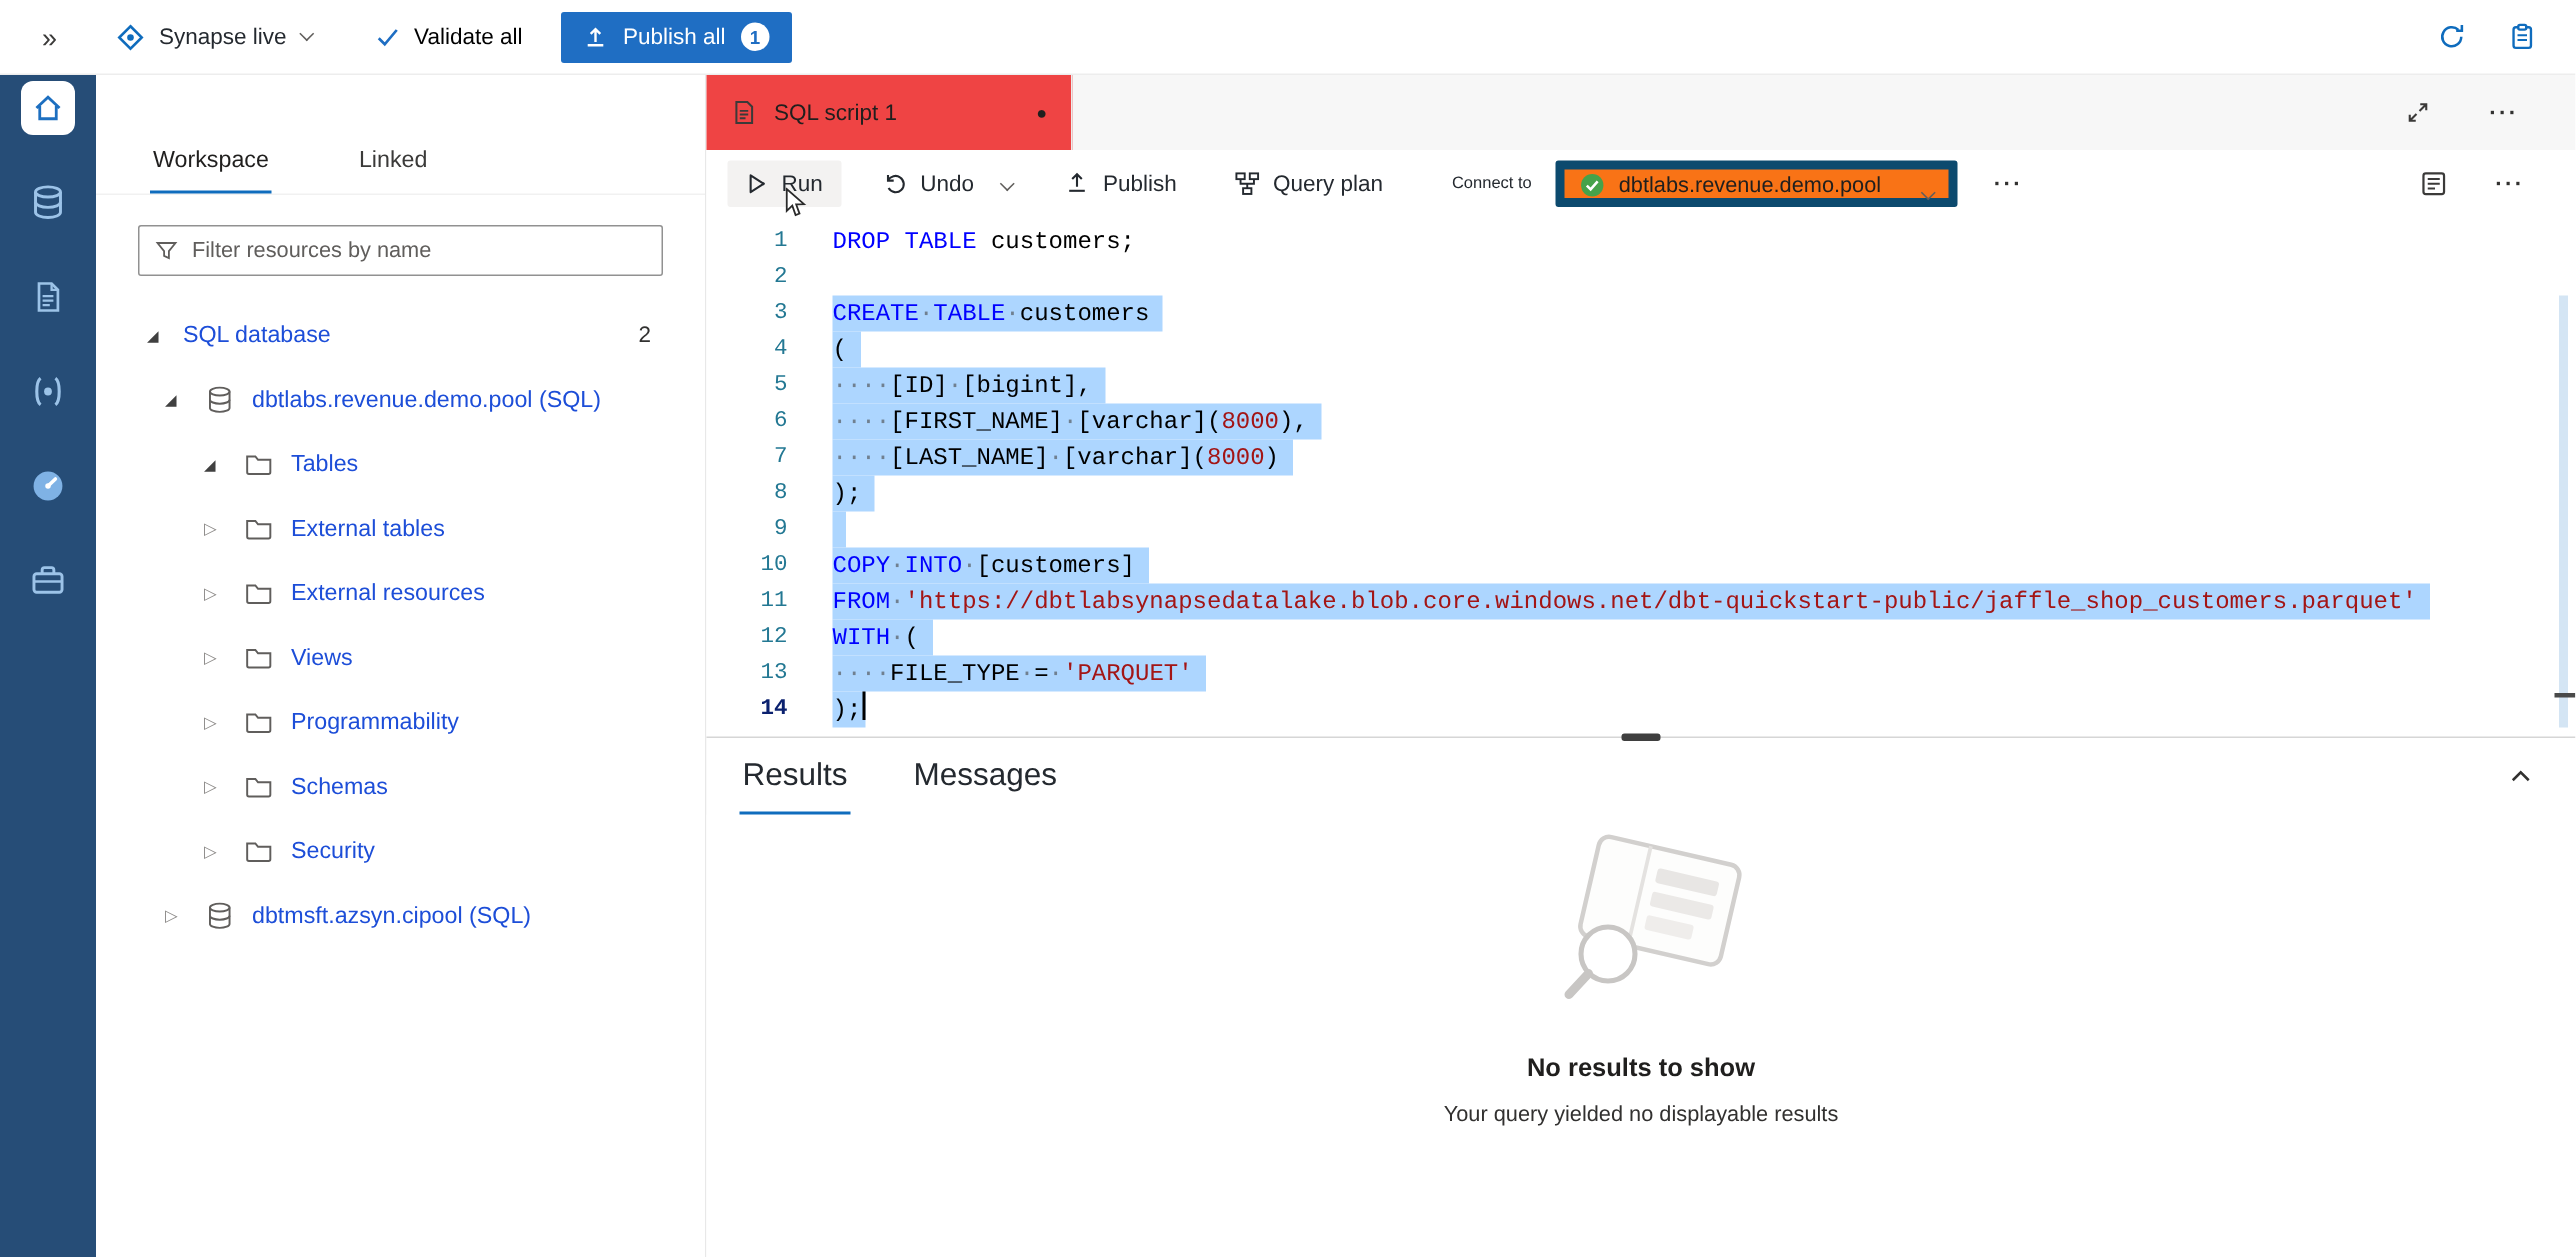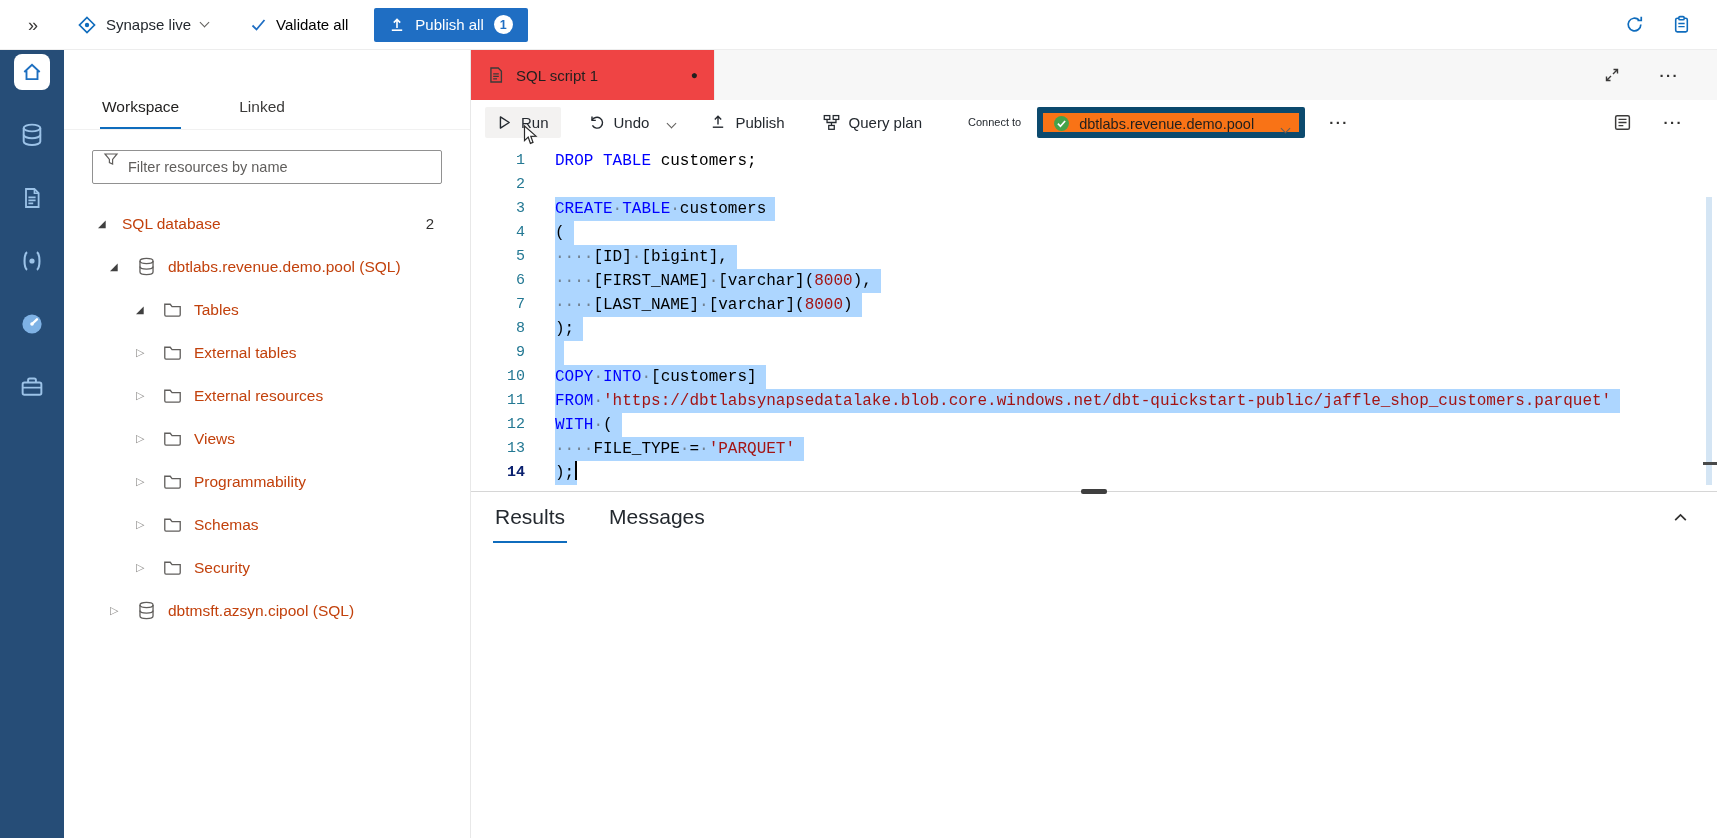--- a/index.html
+++ b/index.html
@@ -27,29 +27,29 @@
   
   .datapanel{width:407px;background:#fff;border-right:1px solid #e8e8e8;display:flex;flex-direction:column;flex:none;padding-top:22px}
   .dp-header{display:flex;align-items:center;padding:0 34px}
   .dp-title{font-size:21px;font-weight:600;color:#201f1e}
   .dp-actions{margin-left:auto;display:flex;align-items:center;gap:28px;color:#323130}
   .dp-plus{font-size:24px;font-weight:300;cursor:pointer;line-height:1}
   .dp-collapse{font-size:19px;cursor:pointer;line-height:1}
   .dp-tabs{display:flex;gap:56px;padding:0 36px;margin-top:16px;border-bottom:1px solid #f1f1f1}
   .ptab{font-size:15.5px;padding:10px 2px 11px;color:#3b3a39;cursor:pointer;border-bottom:2px solid transparent}
   .ptab.active{border-bottom-color:var(--accent);color:#201f1e}
-  .filter{margin:20px 28px 10px;height:34px;border:1px solid #919191;border-radius:2px;display:flex;padding:0 10px;gap:9px}
+  .filter{margin:20px 28px 10px;height:34px;border:1px solid #919191;border-radius:2px;display:flex;align-items:center;padding:0 10px;gap:9px}
   .filter input{border:none;outline:none;flex:1;font-size:14.5px;font-family:inherit;color:#323130;background:transparent}
   .filter input::placeholder{color:#605e5c}
   .tree{flex:1;overflow:hidden;margin-top:8px}
   .tree-row{height:43px;display:flex;align-items:center;cursor:pointer}
   .expander{width:22px;flex:none;font-size:10px;color:#404040;display:flex;align-items:center}
   .expander.collapsed{color:#8a8886;font-size:11px}
   .tree-icon{margin:0 10px 0 5px;display:flex;flex:none}
-  .tree-label{font-size:15.5px;color:#c2410c;white-space:nowrap;margin-left:2px}
+  .tree-label{font-size:15.5px;color:#1d4ed8;white-space:nowrap;margin-left:2px}
   .tree-count{margin-left:auto;padding-right:36px;font-size:15px;color:#323130}
 
   
   .main{flex:1;display:flex;flex-direction:column;min-width:0;background:#fff}
   .tabstrip{height:50px;background:#f7f7f7;display:flex;align-items:stretch;flex:none}
   .doc-tab{width:244px;background:#ef4444;display:flex;align-items:center;gap:11px;padding:0 16px;border-right:1px solid #ececec;cursor:pointer}
   .doc-tab-title{font-size:15px;color:#201f1e;white-space:nowrap}
   .mod-dot{margin-left:auto;font-size:12px;color:#201f1e}
   .tabstrip-right{margin-left:auto;display:flex;align-items:center;gap:30px;padding-right:28px;color:#3b3a39}
 
@@ -470,17 +470,34 @@
         <div style="display:flex;align-items:stretch">
             <div class="rtab active">Results</div>
             <div class="rtab">Messages</div>
           </div>
         <span class="collapse-up">
           <svg width="17" height="17" viewBox="0 0 16 16">
               <path d="M3 10.5 L8 5.5 L13 10.5" fill="none" stroke="#323130" stroke-width="1.6"></path>
             </svg>
         </span>
       </div>
+      <div class="results-body">
+        <div class="empty-illustration">
+          <svg width="180" height="132" viewBox="0 0 180 132">
+            <g transform="rotate(13 95 60)">
+              <rect x="52" y="14" width="96" height="68" rx="7" fill="#fdfdfc" stroke="#d2d0ce" stroke-width="3"></rect>
+              <path d="M86 14 V82" stroke="#e4e2e0" stroke-width="2.5"></path>
+              <rect x="94" y="27" width="42" height="10" rx="2" fill="#e8e6e4"></rect>
+              <rect x="94" y="43" width="42" height="10" rx="2" fill="#ebe9e7"></rect>
+              <rect x="94" y="59" width="32" height="10" rx="2" fill="#efedeb"></rect>
+            </g>
+            <circle cx="68" cy="85" r="18" fill="#ffffff" stroke="#c8c6c4" stroke-width="3.4"></circle>
+            <line x1="55" y1="98" x2="42" y2="112" stroke="#c8c6c4" stroke-width="6" stroke-linecap="round"></line>
+          </svg>
+        </div>
+        <div class="empty-title">No results to show</div>
+        <div class="empty-subtitle">Your query yielded no displayable results</div>
+      </div>
 
 
     </main>
   </div>
 </div>
 
 </body></html>

